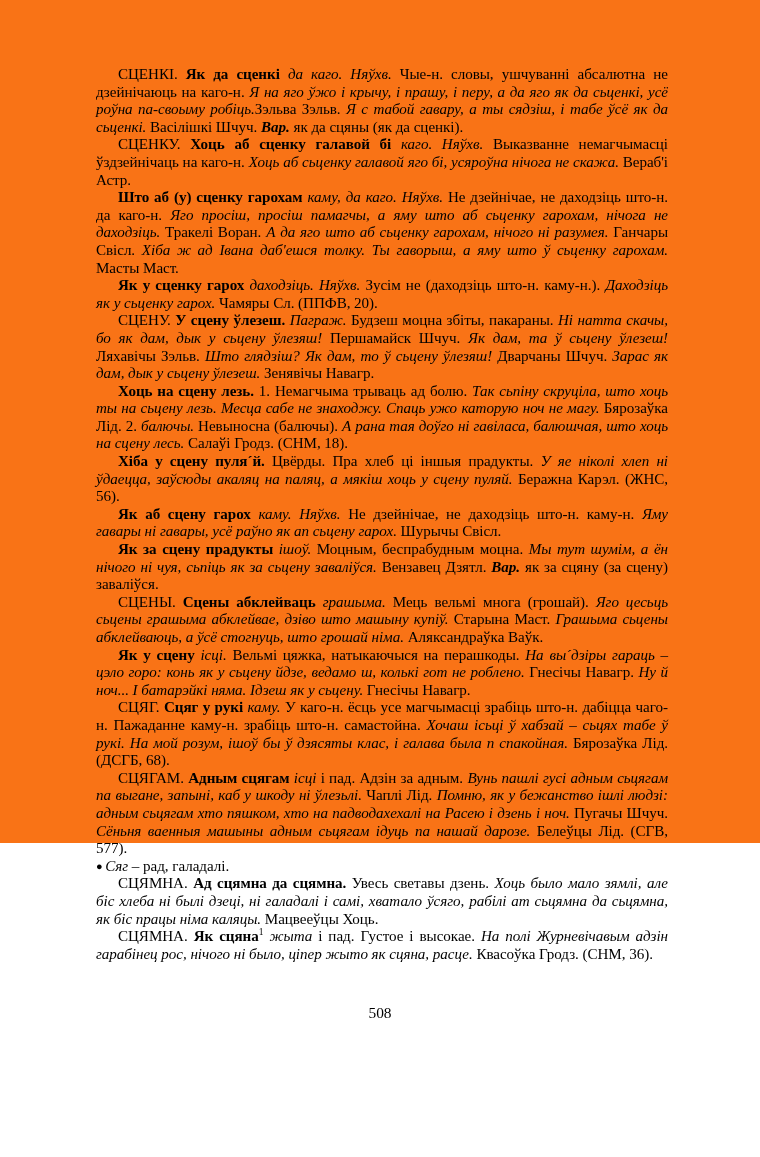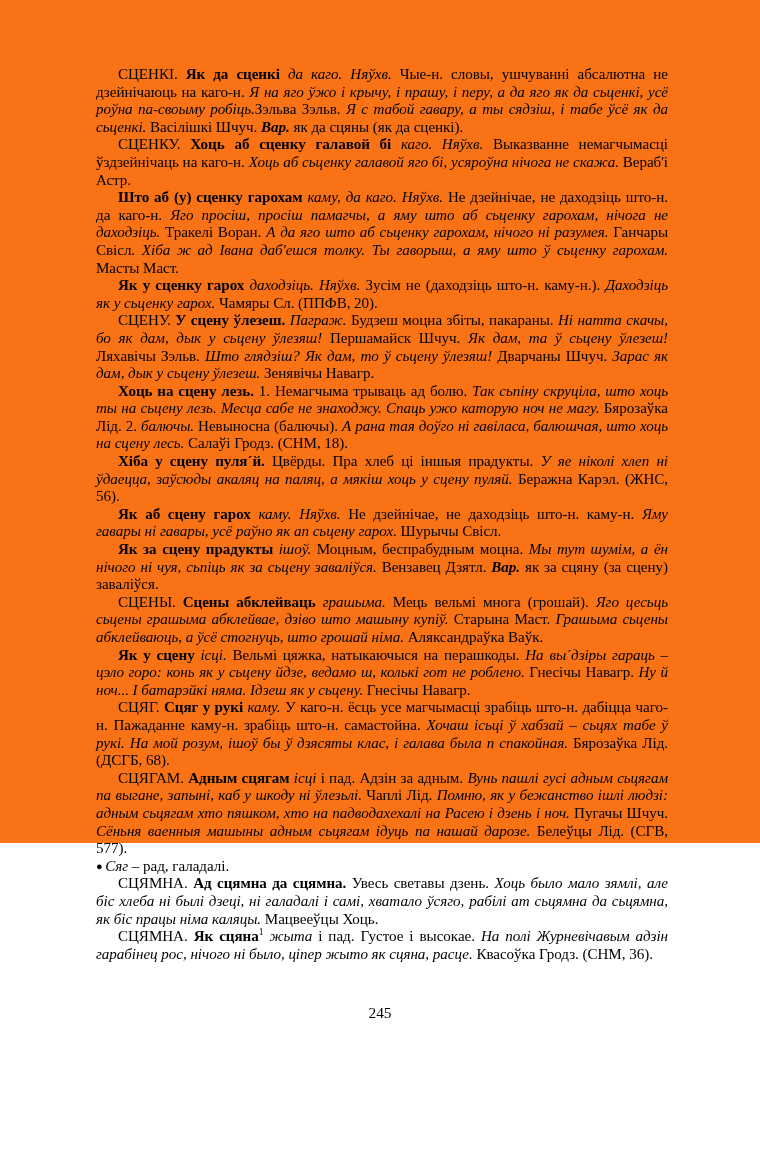--- a/index.html
+++ b/index.html
@@ -81,15 +81,15 @@
       <p class="para"><span class="b">Як за сцену прадукты</span><span class="i"> ішоў.</span><span> Моцным, беспрабудным моцна. </span><span class="i">Мы тут шумім, а ён нічого ні чуя, сьпіць як за сьцену заваліўся.</span><span> Вензавец Дзятл. </span><span class="bi">Вар.</span><span> як за сцяну (за сцену) заваліўся.</span></p>
       <p class="para"><span>СЦЕНЫ. </span><span class="b">Сцены абклейваць</span><span class="i"> грашыма.</span><span> Мець вельмі многа (грошай). </span><span class="i">Яго цесьць сьцены грашыма абклейвае, дзіво што машыну купіў.</span><span> Старына Маст. </span><span class="i">Грашыма сьцены абклейваюць, а ўсё стогнуць, што грошай німа.</span><span> Аляксандраўка Ваўк.</span></p>
       <p class="para"><span class="b">Як у сцену</span><span class="i"> ісці.</span><span> Вельмі цяжка, натыкаючыся на перашкоды. </span><span class="i">На вы´дзіры гараць – цэло горо: конь як у сьцену йдзе, ведамо ш, колькі гот не роблено.</span><span> Гнесічы Навагр. </span><span class="i">Ну й ноч... І батарэйкі няма. Ідзеш як у сьцену.</span><span> Гнесічы Навагр.</span></p>
       <p class="para"><span>СЦЯГ. </span><span class="b">Сцяг у рукі</span><span class="i"> каму.</span><span> У каго-н. ёсць усе магчымасці зрабіць што-н. дабіцца чаго-н. Пажаданне каму-н. зрабіць што-н. самастойна. </span><span class="i">Хочаш ісьці ў хабзай – сьцях табе ў рукі. На мой розум, ішоў бы ў дзясяты клас, і галава была п спакойная.</span><span> Бярозаўка Лід. (ДСГБ, 68).</span></p>
       <p class="para"><span>СЦЯГАМ. </span><span class="b">Адным сцягам</span><span class="i"> ісці</span><span> і пад. Адзін за адным. </span><span class="i">Вунь пашлі гусі адным сьцягам па выгане, запыні, каб у шкоду ні ўлезьлі.</span><span> Чаплі Лід. </span><span class="i">Помню, як у бежанство ішлі людзі: адным сьцягам хто пяшком, хто на падводахехалі на Расею і дзень і ноч.</span><span> Пугачы Шчуч. </span><span class="i">Сёньня ваенныя машыны адным сьцягам ідуць па нашай дарозе.</span><span> Белеўцы Лід. (СГВ, 577).</span></p>
       <p class="para noindent"><span class="bullet">● </span><span class="i">Сяг</span><span> – рад, галадалі.</span></p>
       <p class="para"><span>СЦЯМНА. </span><span class="b">Ад сцямна да сцямна.</span><span> Увесь светавы дзень. </span><span class="i">Хоць было мало зямлі, але біс хлеба ні былі дзеці, ні галадалі і самі, хватало ўсяго, рабілі ат сьцямна да сьцямна, як біс працы німа каляцы.</span><span> Мацвееўцы Хоць.</span></p>
       <p class="para"><span>СЦЯМНА. </span><span class="b">Як сцяна</span><span class="sup">1</span><span class="i"> жыта</span><span> і пад. Густое і высокае. </span><span class="i">На полі Журневічавым адзін гарабінец рос, нічого ні было, ціпер жыто як сцяна, расце.</span><span> Квасоўка Гродз. (СНМ, 36).</span></p>
     </div>
 
-  <div class="pagenum">245</div>
+  <div class="pagenum">508</div>
 
 </div>
 
 </body></html>

